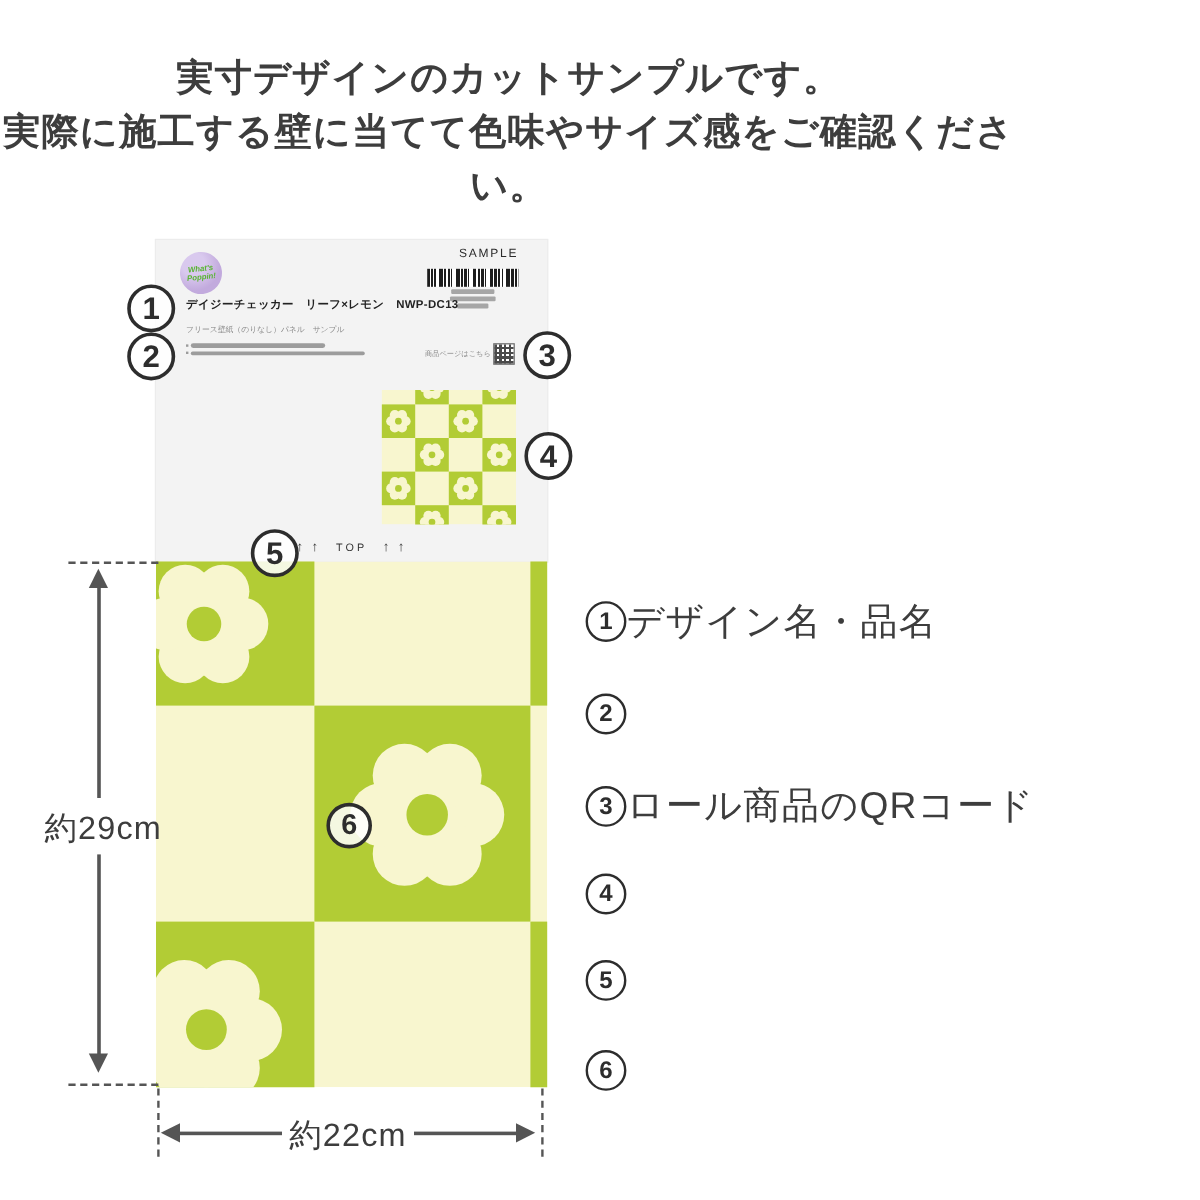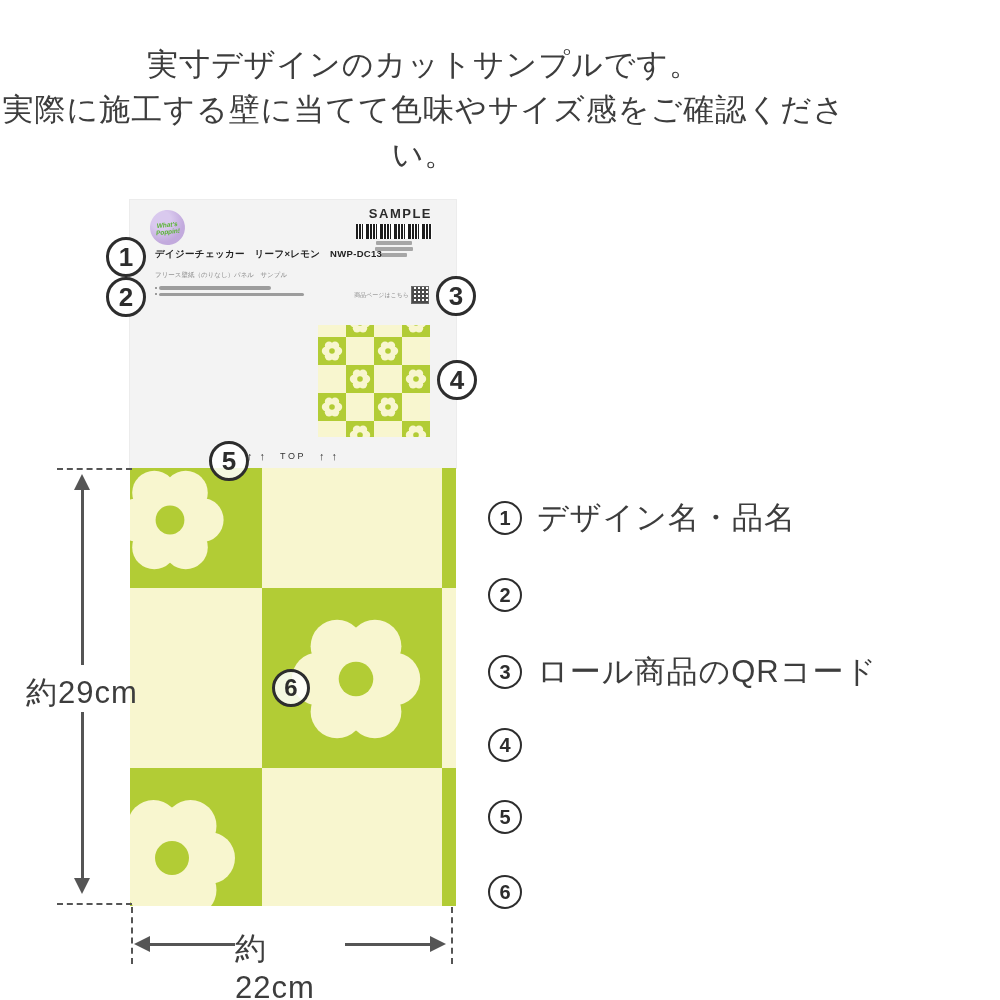--- a/index.html
+++ b/index.html
@@ -9,31 +9,31 @@
   }
   html,body{margin:0;padding:0;}
   body{
     width:1000px;height:1000px;position:relative;background:#ffffff;
     font-family:"Liberation Sans","DejaVu Sans",sans-serif;color:var(--text-dark);
     overflow:hidden;
   }
   .abs{position:absolute;}
   
   .header{left:0;top:42px;width:848px;text-align:center;font-size:31px;
-    line-height:45px;letter-spacing:1px;color:var(--text-dark);font-weight:400;}
+    line-height:45px;letter-spacing:1px;color:var(--text-dark);font-weight:700;}
   
   .card{left:130px;top:200px;width:326px;height:706px;}
   .label-area{left:0;top:0;width:326px;height:268px;background:var(--label-bg);
     box-shadow:0 0 0 1px #ececec;}
   .badge{left:20px;top:10px;width:35px;height:35px;border-radius:50%;
     background:radial-gradient(circle at 35% 28%,#d9c9ee 0 28%,var(--badge-purple) 65%);
     display:flex;flex-direction:column;align-items:center;justify-content:center;
     transform:rotate(-6deg);}
   .badge span{font-size:6.5px;font-weight:bold;font-style:italic;color:var(--badge-green);line-height:7px;}
-  .sample-word{right:24px;top:6px;font-size:13px;font-weight:bold;letter-spacing:1.5px;color:#2b2b2b;}
+  .sample-word{right:24px;top:6px;font-size:10px;font-weight:normal;letter-spacing:1.5px;color:#2b2b2b;}
   .barcode{right:24px;top:24px;width:76px;height:15px;
     background:repeating-linear-gradient(90deg,var(--barcode-ink) 0 2px,#fff 2px 3px,
       var(--barcode-ink) 3px 5px,#fff 5px 6px,var(--barcode-ink) 6px 7px,#fff 7px 10px,
       var(--barcode-ink) 10px 13px,#fff 13px 14px);}
   .ad-bars{right:24px;top:41px;width:76px;display:flex;flex-direction:column;align-items:center;gap:2px;}
   .ad-bars i{display:block;height:4px;background:var(--bar-gray);border-radius:1px;}
   .ad-bars i:nth-child(1){width:36px;}
   .ad-bars i:nth-child(2){width:38px;}
   .ad-bars i:nth-child(3){width:26px;}
   .prod-name{left:25px;top:48px;font-size:9.5px;font-weight:bold;color:#222;letter-spacing:.3px;}
@@ -76,29 +76,29 @@
   .shaft-h{height:2.5px;background:var(--dim-gray);}
   .vs1{left:81px;top:487px;height:178px;}
   .vs2{left:81px;top:712px;height:167px;}
   .hs1{left:149px;top:943px;width:86px;}
   .hs2{left:345px;top:943px;width:86px;}
   .head{width:0;height:0;}
   .head-up{left:74px;top:474px;border-left:8px solid transparent;border-right:8px solid transparent;border-bottom:16px solid var(--dim-gray);}
   .head-down{left:74px;top:878px;border-left:8px solid transparent;border-right:8px solid transparent;border-top:16px solid var(--dim-gray);}
   .head-left{left:134px;top:936px;border-top:8px solid transparent;border-bottom:8px solid transparent;border-right:16px solid var(--dim-gray);}
   .head-right{left:430px;top:936px;border-top:8px solid transparent;border-bottom:8px solid transparent;border-left:16px solid var(--dim-gray);}
-  .dim-label{font-size:31px;color:var(--text-dark);text-align:left;letter-spacing:1px;}
+  .dim-label{font-size:27px;color:var(--text-dark);text-align:center;letter-spacing:1px;}
   .vlabel{left:26px;top:672px;width:120px;}
   .hlabel{left:235px;top:928px;width:110px;}
   
   .legend-row{left:488px;height:42px;display:flex;align-items:center;}
   .legend-num{width:34px;height:34px;border:2.5px solid var(--marker-ink);border-radius:50%;
     box-sizing:border-box;display:flex;align-items:center;justify-content:center;
     font-size:20px;font-weight:bold;color:var(--marker-ink);flex:none;}
-  .legend-label{margin-left:15px;font-size:31px;color:var(--text-dark);letter-spacing:1px;white-space:nowrap;}
+  .legend-label{font-size:31px;color:var(--text-dark);letter-spacing:1px;white-space:nowrap;}
   .l1{top:497px;} .l2{top:574px;} .l3{top:651px;} .l4{top:724px;} .l5{top:796px;} .l6{top:871px;}
 </style>
 </head>
 <body>
 
 <div class="abs header">
   <div>実寸デザインのカットサンプルです。</div>
   <div>実際に施工する壁に当てて色味やサイズ感をご確認ください。</div>
 </div>
 

